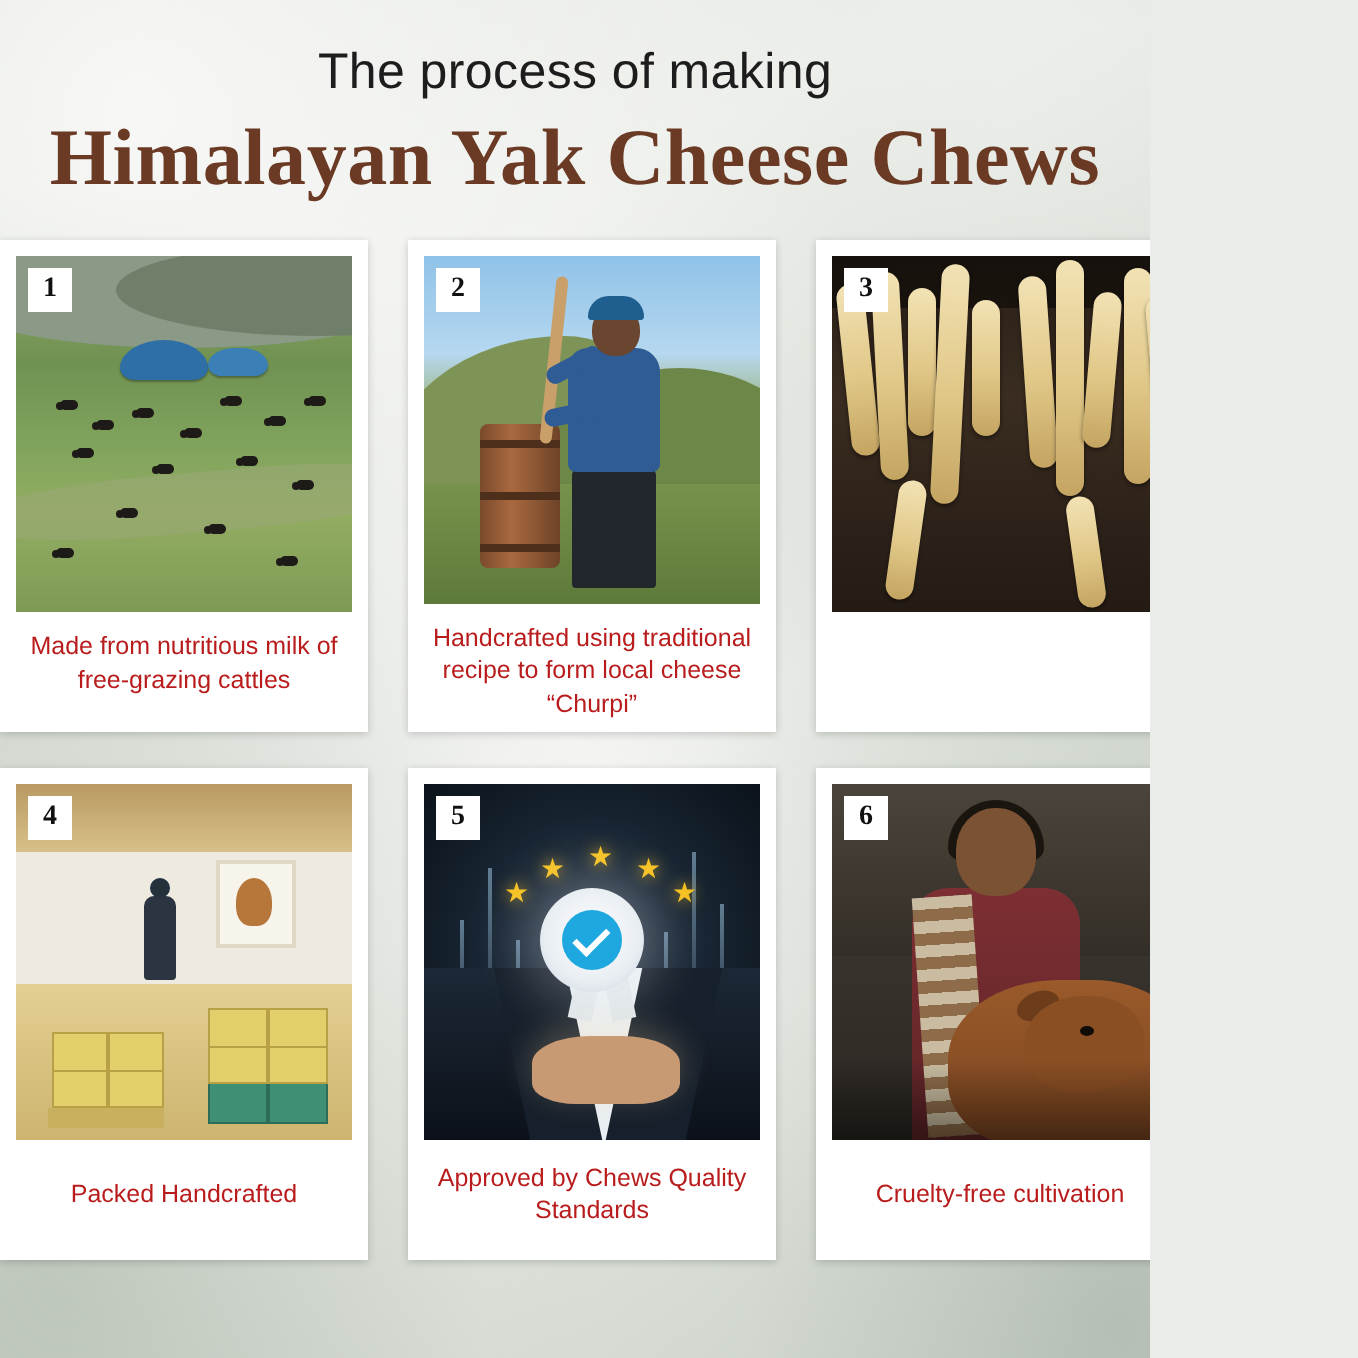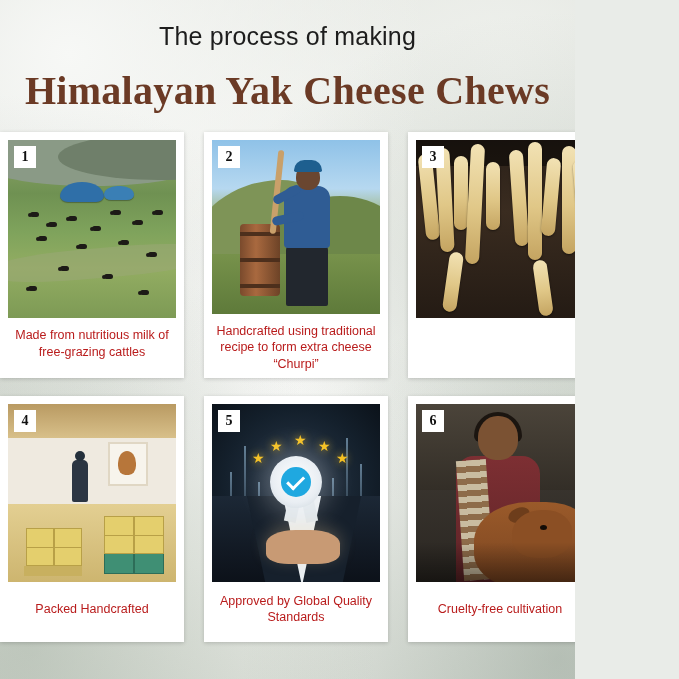--- a/index.html
+++ b/index.html
@@ -39,21 +39,21 @@
     padding-top: 22px;
     text-align: center;
   }
   .title-small {
     font-size: 25px;
     color: #1d1d1d;
     letter-spacing: 0.2px;
     font-weight: 400;
   }
   .title-big {
-    margin-top: 16px;
+    margin-top: 4px;
     font-family: "Liberation Serif", serif;
     font-size: 40px;
     font-weight: bold;
     color: #6b3a25;
     letter-spacing: 0.3px;
   }
   .grid {
     position: relative;
     margin: 18px auto 0 auto;
     width: 592px;
@@ -623,21 +623,21 @@
           <div class="band" style="top:60px;"></div>
         </div>
         <div class="pole"></div>
         <div class="person-legs"></div>
         <div class="person-body"></div>
         <div class="arm"></div>
         <div class="arm2"></div>
         <div class="person-head"></div>
         <div class="person-cap"></div>
       </div>
-      <div class="caption">Handcrafted using traditional recipe to form extra cheese “Churpi”</div>
+      <div class="caption">Handcrafted using traditional recipe to form local cheese “Churpi”</div>
     </div>
 
     <div class="card">
       <div class="photo img3">
         <div class="badge">3</div>
         <div class="dark"></div>
         <div class="stick" style="left:6px;   top:14px; height:86px; transform:rotate(-6deg);"></div>
         <div class="stick" style="left:22px;  top:8px;  height:104px; transform:rotate(-3deg);"></div>
         <div class="stick" style="left:38px;  top:16px; height:74px;"></div>
         <div class="stick" style="left:52px;  top:4px;  height:120px; transform:rotate(3deg);"></div>
@@ -693,21 +693,21 @@
         <div class="star" style="left:82px; top:28px;">★</div>
         <div class="star" style="left:106px; top:34px;">★</div>
         <div class="star" style="left:124px; top:46px;">★</div>
         <div class="tail" style="left:74px; transform:rotate(12deg);"></div>
         <div class="tail" style="left:92px; transform:rotate(-12deg);"></div>
         <div class="ribbon">
           <div class="check"></div>
         </div>
         <div class="hand"></div>
       </div>
-      <div class="caption">Approved by Global Quality Standards</div>
+      <div class="caption">Approved by Chews Quality Standards</div>
     </div>
 
     <div class="card row2">
       <div class="photo img6">
         <div class="badge">6</div>
         <div class="bgwall"></div>
         <div class="woman-body"></div>
         <div class="scarf"></div>
         <div class="woman-hair"></div>
         <div class="woman-head"></div>

